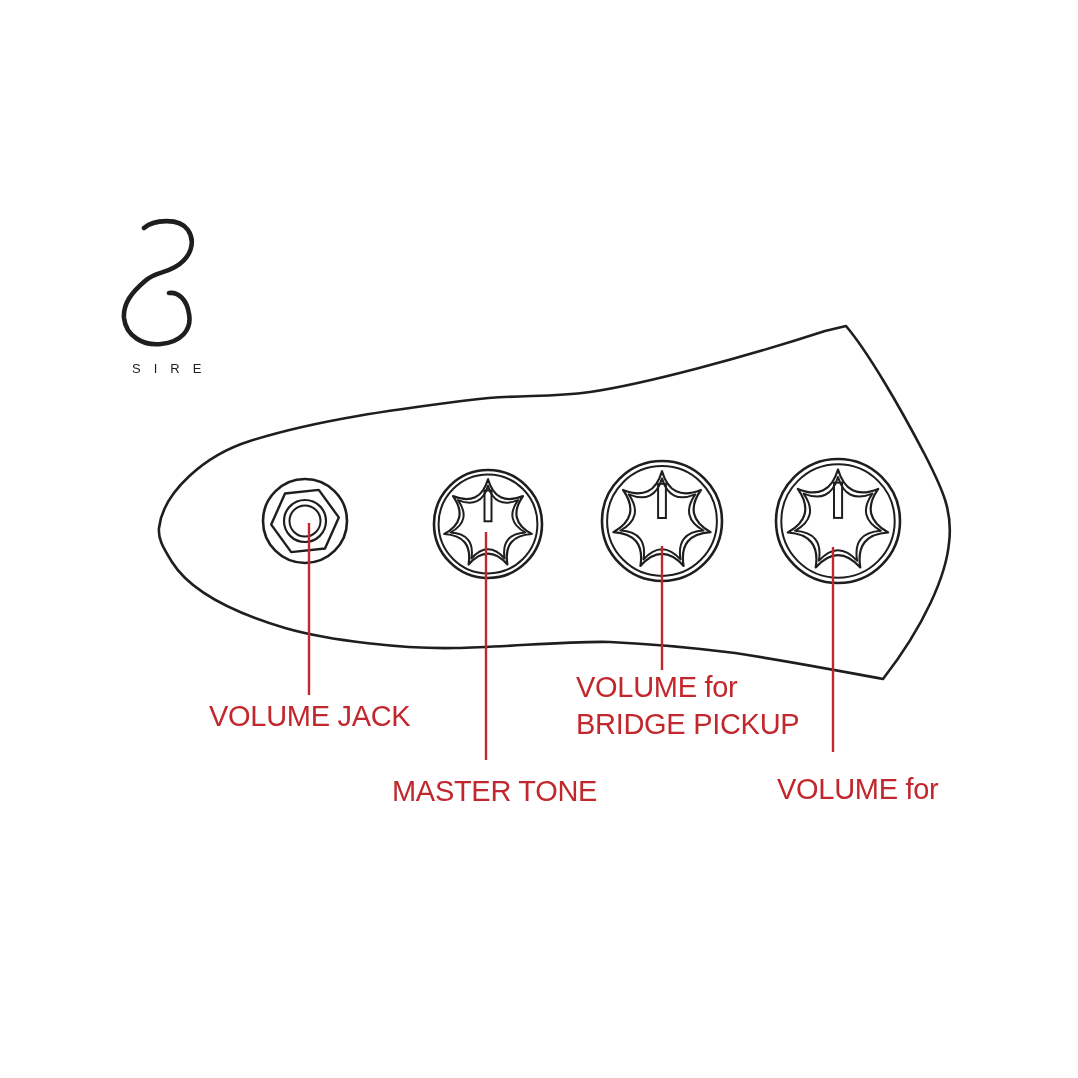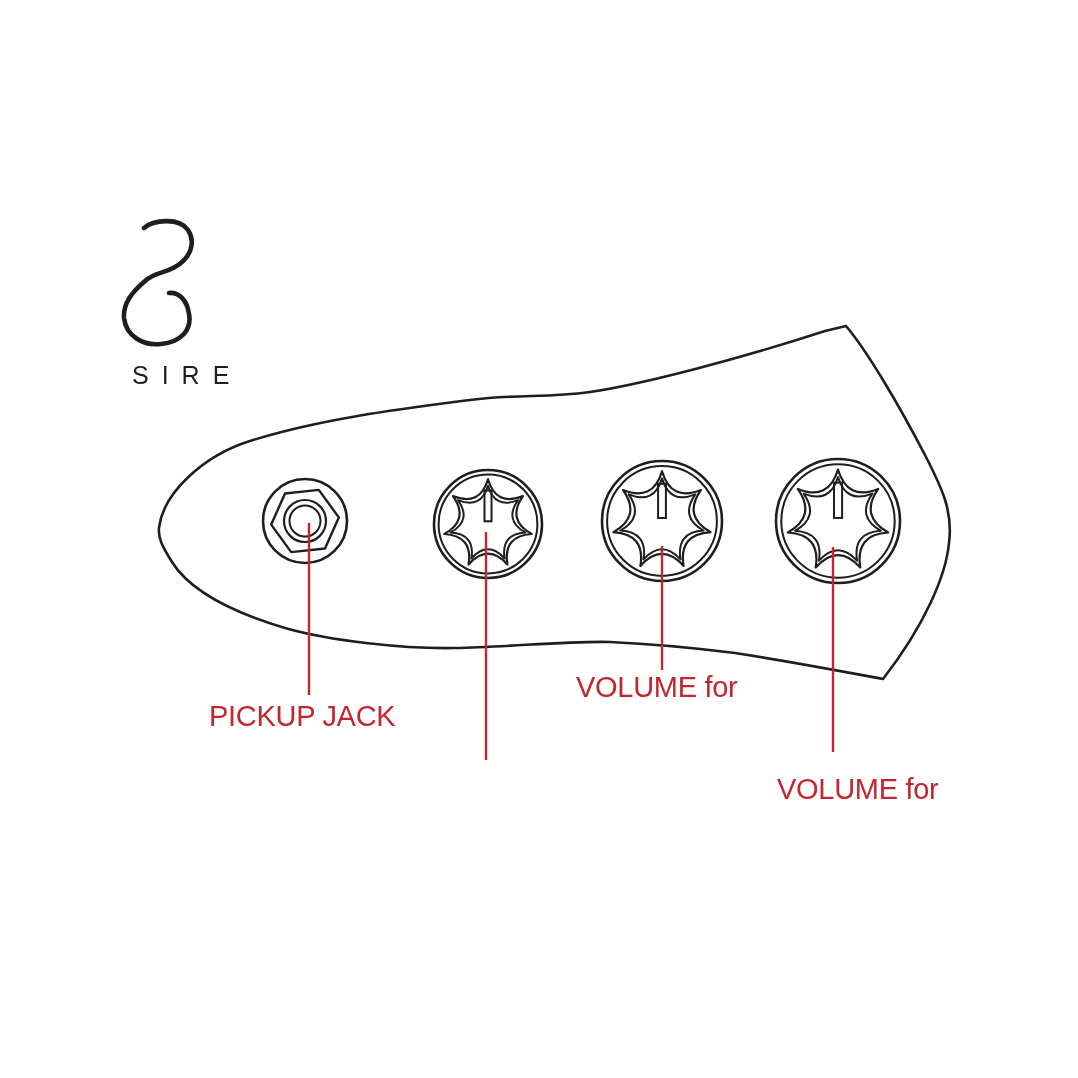--- a/index.html
+++ b/index.html
@@ -12,21 +12,21 @@
   svg.scene { position:absolute; left:0; top:0; }
   .ol { fill:none; stroke:var(--ink); }
   .rl { stroke:var(--red); stroke-width:2.4; }
   .plate { fill:none; stroke:var(--ink); stroke-width:2.6; stroke-linejoin:round; }
   .hex { fill:none; stroke:var(--ink); stroke-width:2.4; stroke-linejoin:round; }
 
   .logo-mark { position:absolute; left:119px; top:219px; overflow:visible; }
   .logo-mark path { fill:none; stroke:var(--ink); stroke-width:4.6; stroke-linecap:round; }
   .logo-text {
     position:absolute; left:132px; top:361px;
-    font-size:25px; letter-spacing:13px; color:var(--ink); white-space:nowrap;
+    font-size:13px; letter-spacing:13px; color:var(--ink); white-space:nowrap;
   }
 
   .lbl {
     position:absolute; color:var(--red);
     font-size:29px; line-height:37px; letter-spacing:-0.3px; white-space:nowrap;
   }
   #lbl-output  { left:209px; top:698px; }
   #lbl-tone    { left:392px; top:773px; }
   #lbl-vbridge { left:576px; top:669px; }
   #lbl-vneck   { left:777px; top:771px; }
@@ -94,24 +94,26 @@
              C 34 1 60 -2 69 11
              C 77 23 72 39 56 48
              C 44 55 36 53 26 62
              C 12 74 4 85 5 99
              C 7 117 24 127 42 125
              C 62 123 73 111 70 95
              C 68 81 60 73 50 74"></path>
   </svg>
   <div class="logo-text">SIRE</div>
 
-  <div class="lbl" id="lbl-output">PICKUP JACK</div>
+  <div class="lbl" id="lbl-output">VOLUME JACK</div>
 
+  <div class="lbl" id="lbl-tone">MASTER TONE</div>
 
   <div class="lbl" id="lbl-vbridge">
     <div>VOLUME for</div>
+    <div>BRIDGE PICKUP</div>
   </div>
 
   <div class="lbl" id="lbl-vneck">
     <div>VOLUME for</div>
   </div>
 
 </div>
 
 </body></html>

